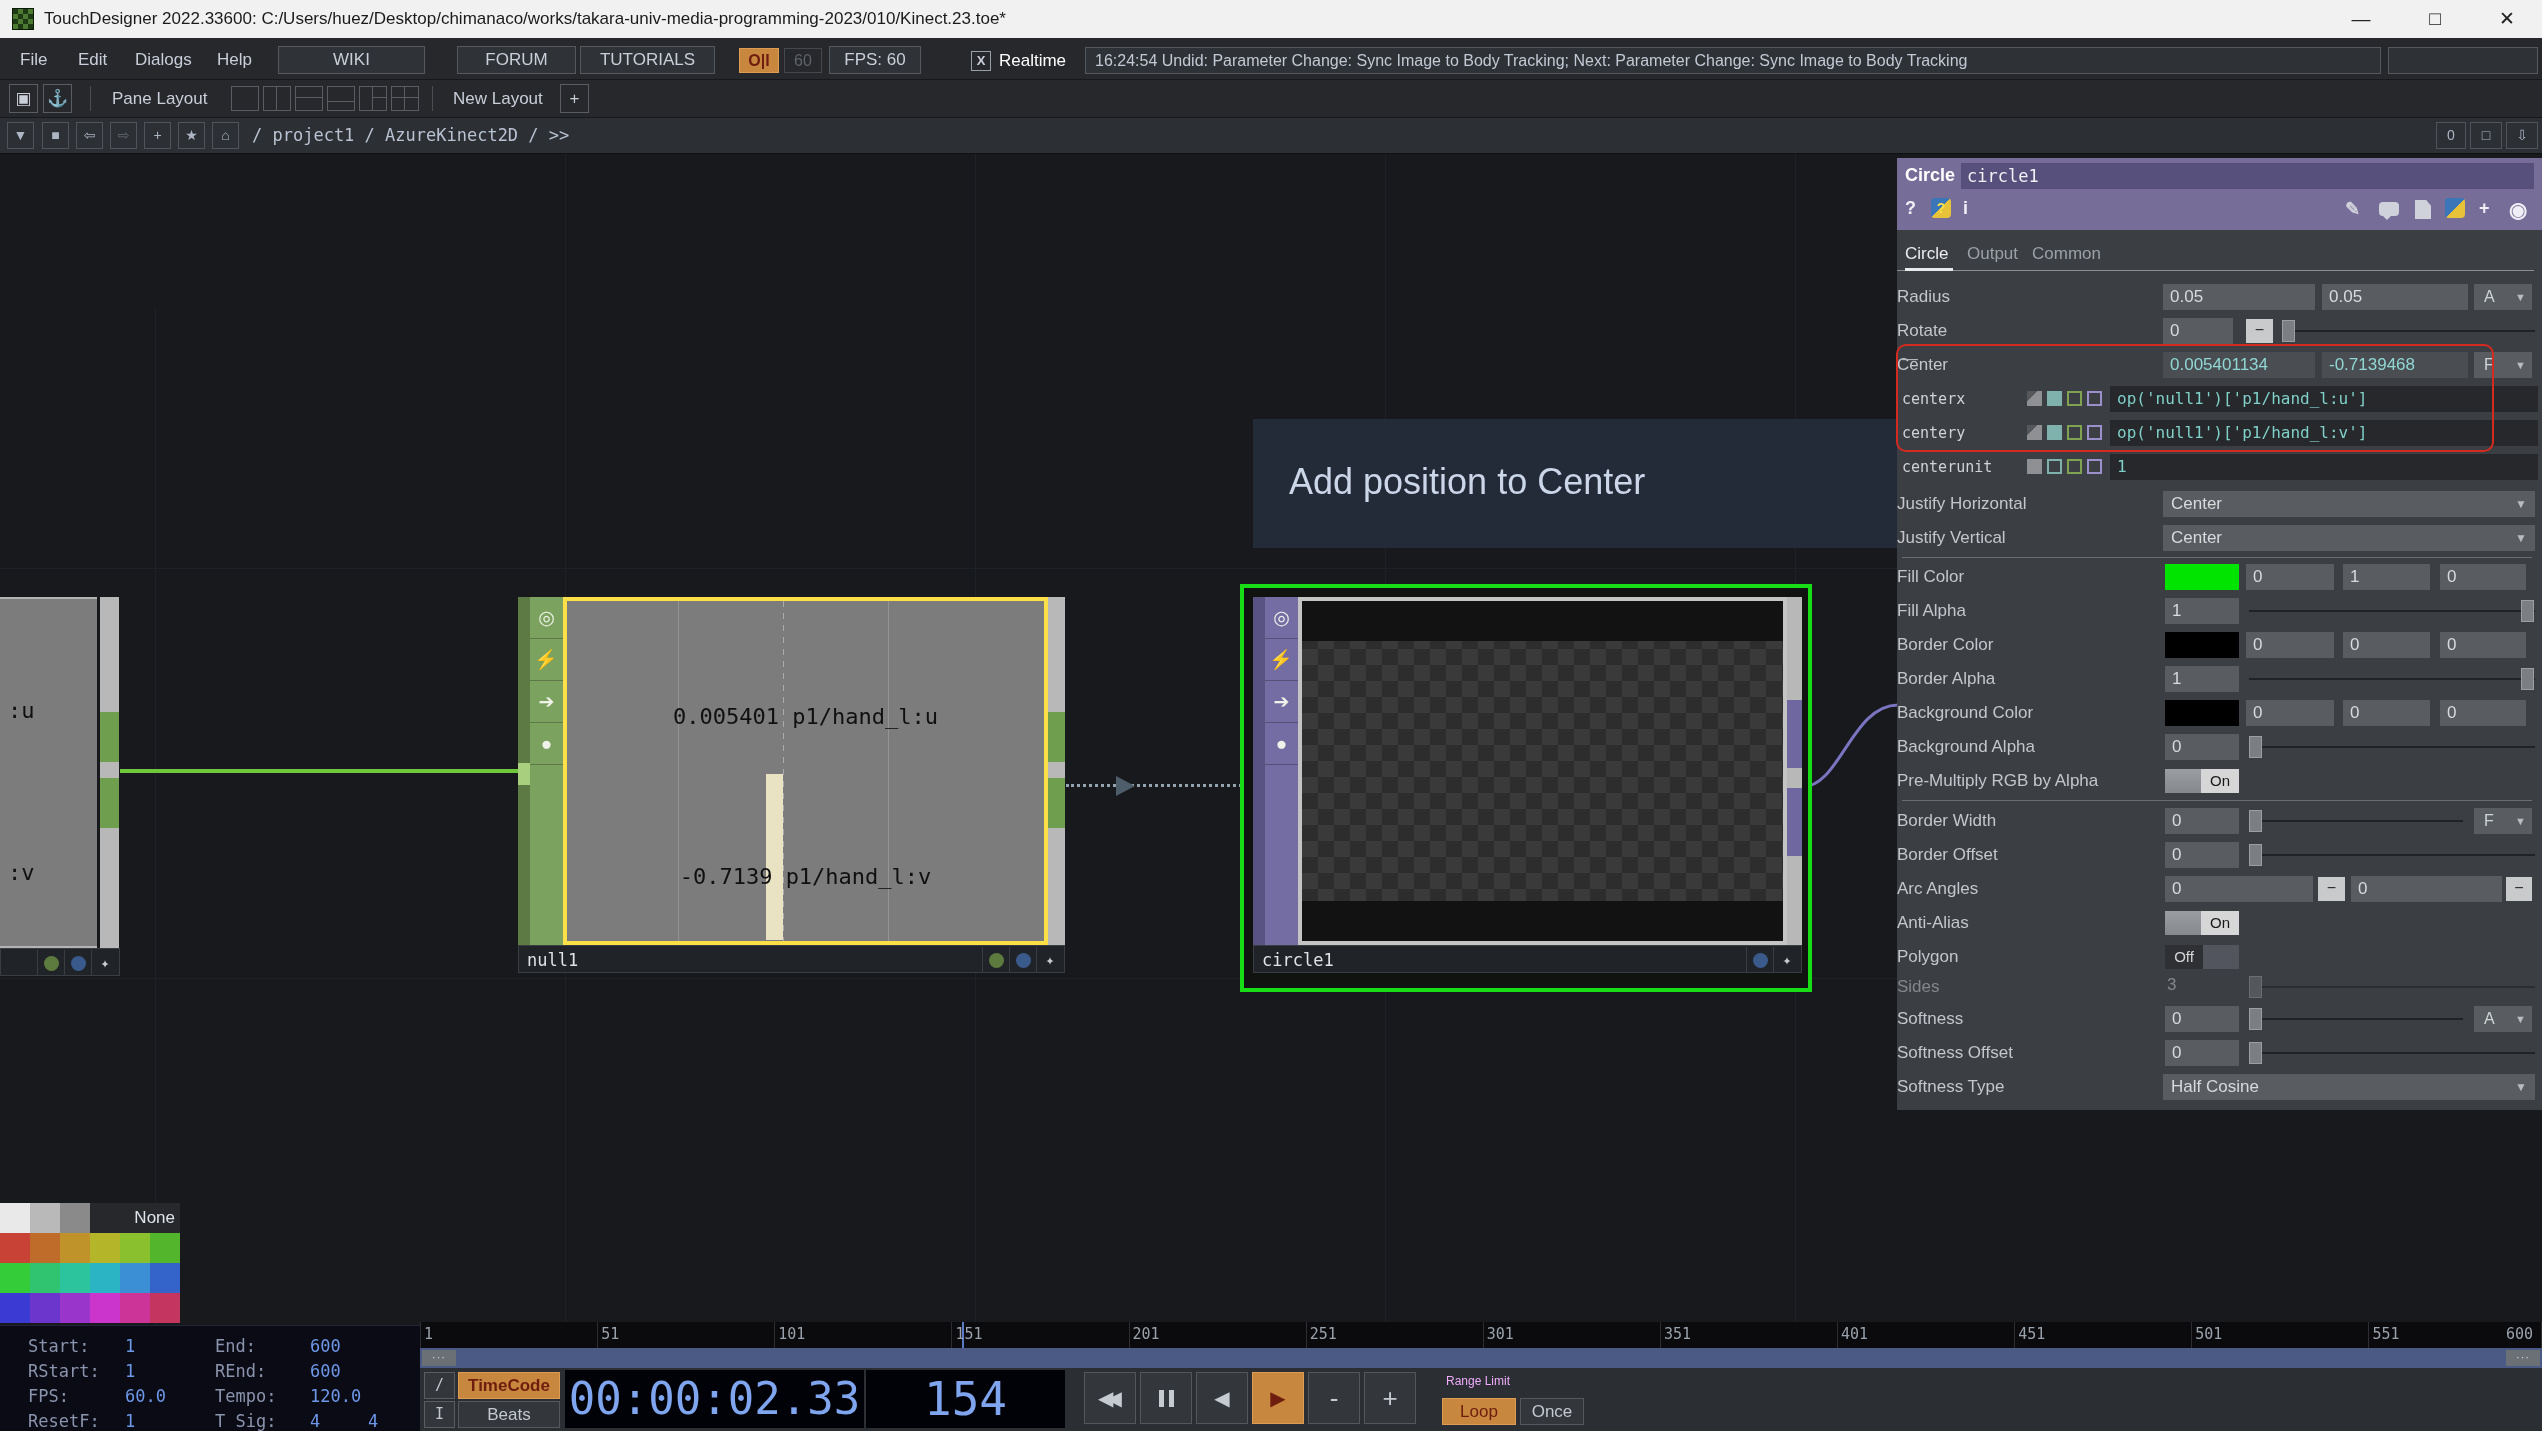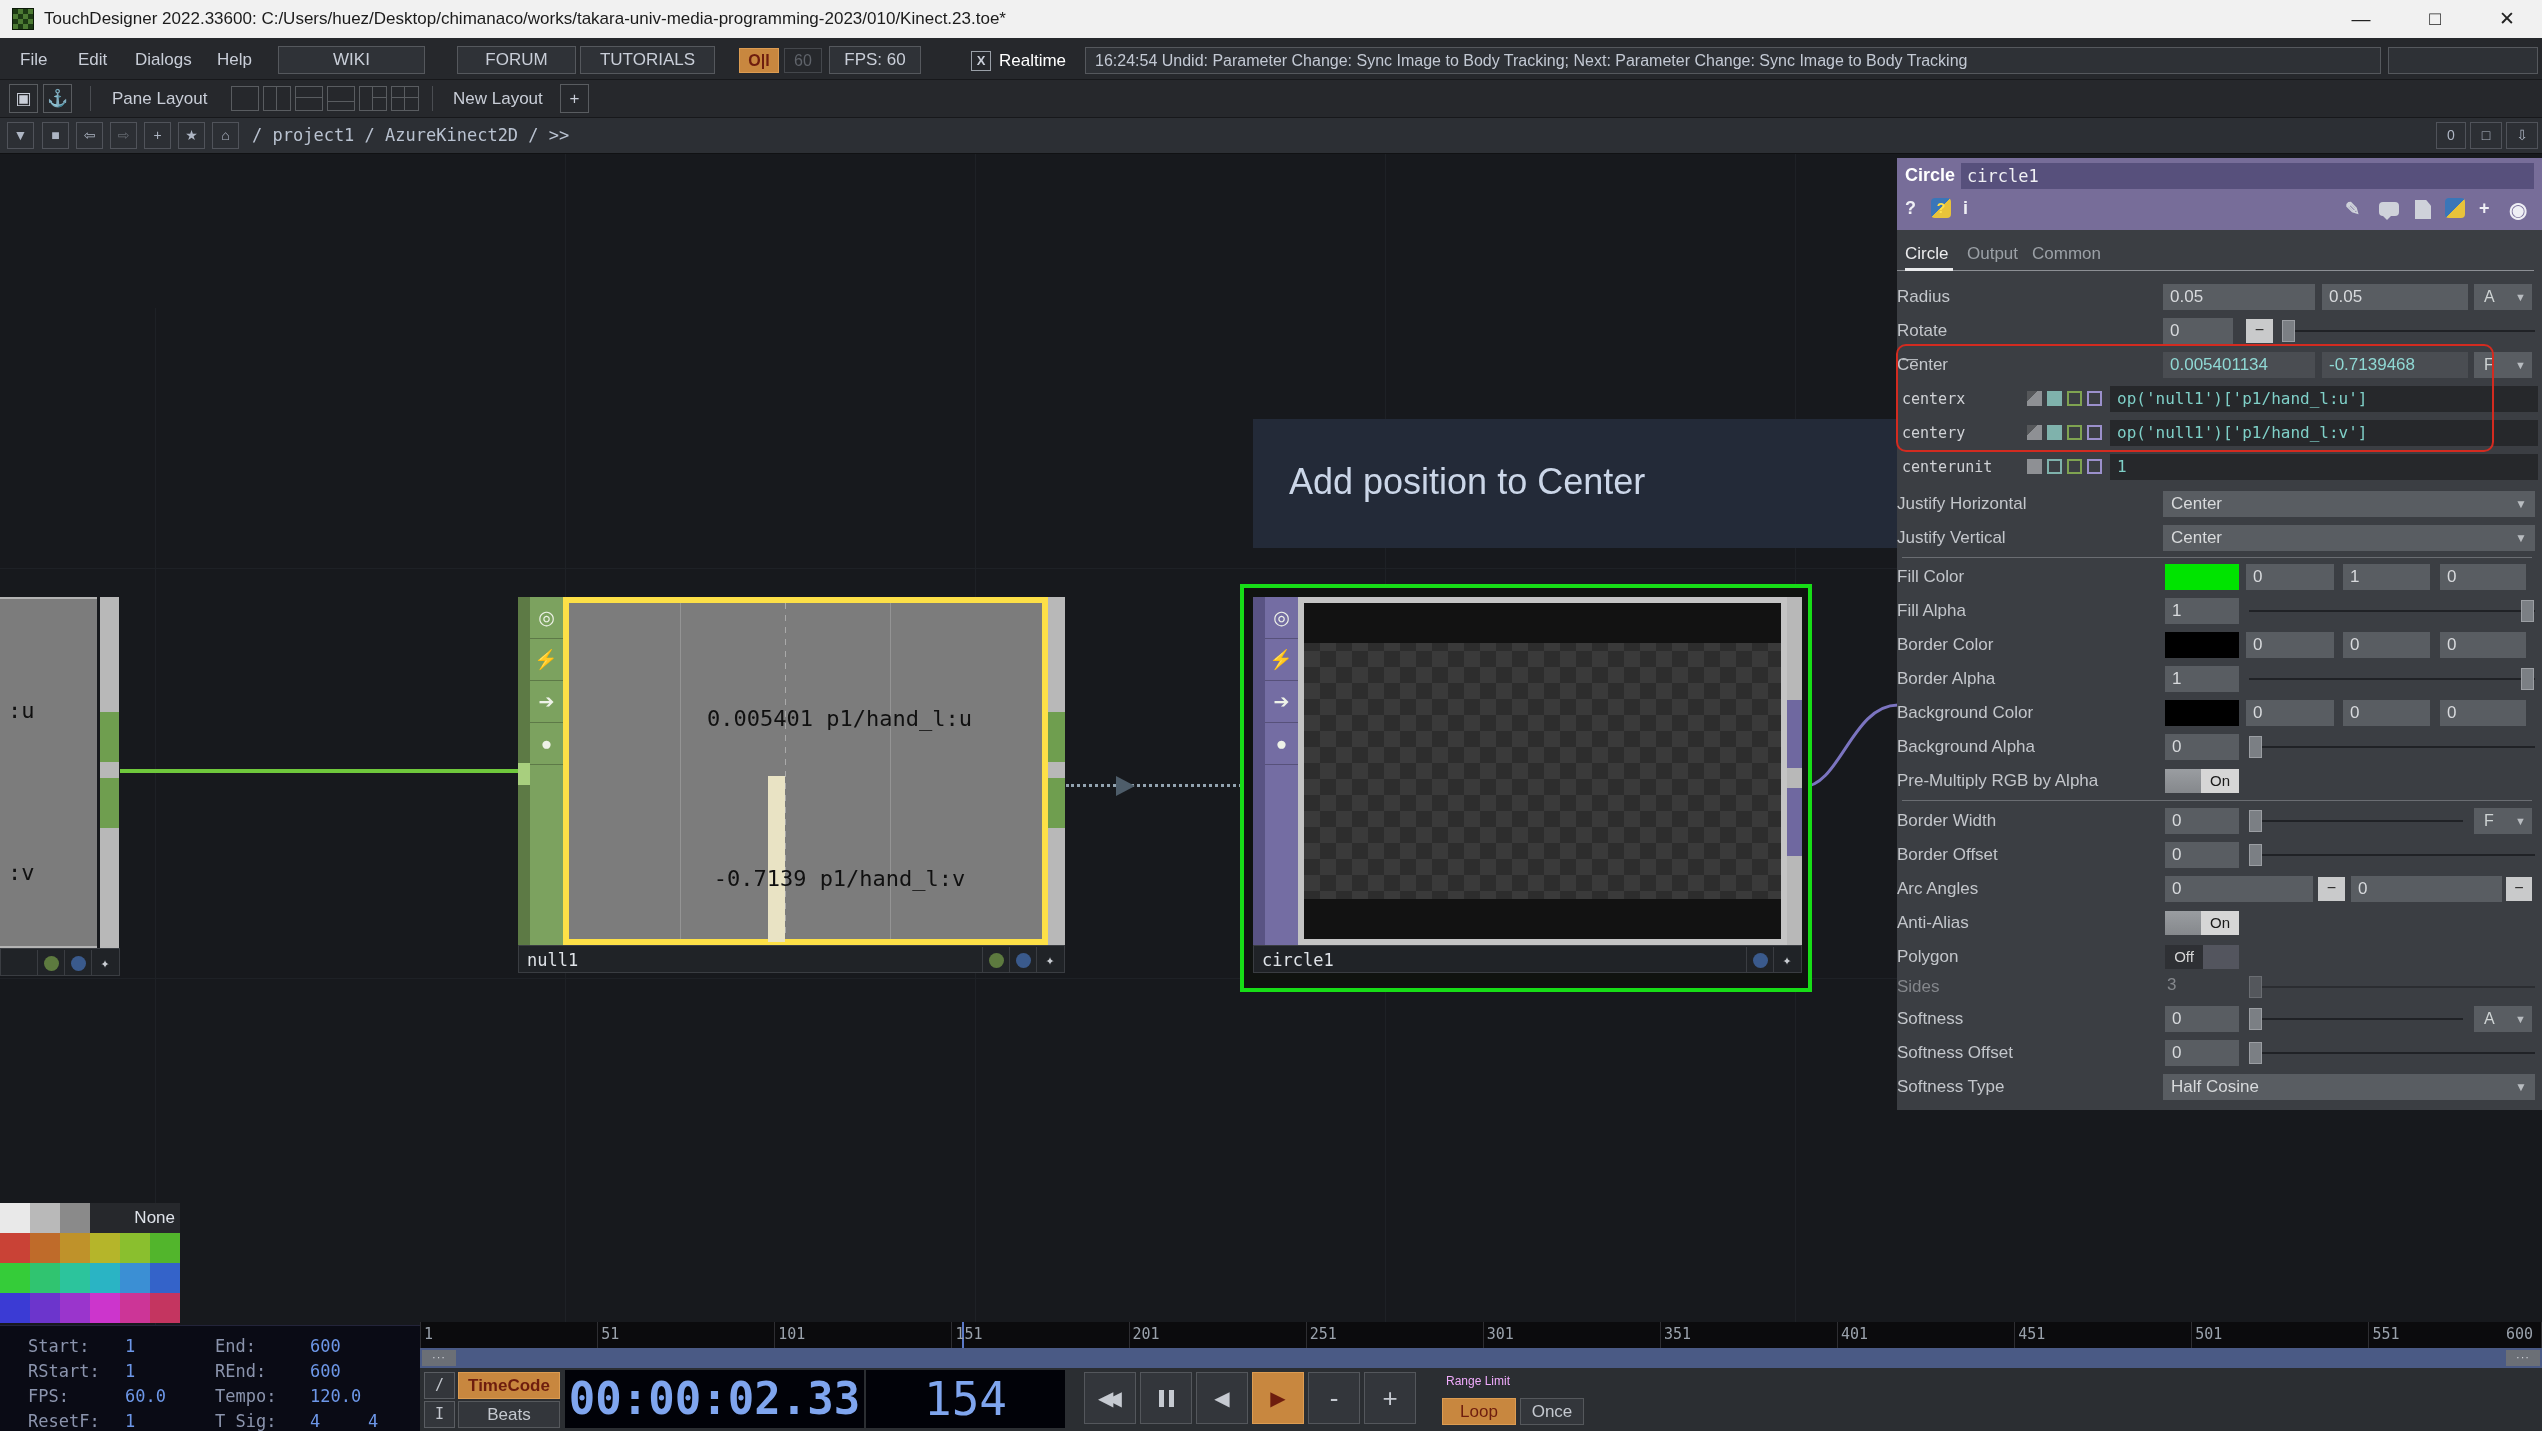--- a/index.html
+++ b/index.html
@@ -49,21 +49,21 @@
 
   
   #network { left:0; top:154px; width:2542px; height:1277px; background:#17191d; }
   .gridv { top:154px; width:1px; height:1277px; background:#1e2126; }
   .gridh { left:0; width:1897px; height:1px; background:#1e2126; }
 
   #annotation { left:1253px; top:419px; width:644px; height:129px; background:#232a38; }
   #annotation span { position:absolute; left:36px; top:42px; font-size:36px; color:#cbd6e8; }
 
   
-  .nodebody { background:#7c7c7c; border:6px solid #fde047;padding-left:34px; }
+  .nodebody { background:#7c7c7c; border:4px solid #fde047; }
   .connstrip { background:#b8b8b8; }
   .connseg-g { position:absolute; left:0; width:100%; background:#6f9e4f; }
   .connseg-p { position:absolute; left:0; width:100%; background:#6f68a0; }
   .flagcol-g { background:#5d7a45; }
   .flagcol-p { background:#595383; }
   .flagcells-g { background:#7ca25f; }
   .flagcells-p { background:#746da3; }
   .flagcell { width:33px; height:42px; display:flex; align-items:center; justify-content:center;
               color:#eef2e8; font-size:19px; border-bottom:1px solid rgba(0,0,0,.25); }
   .namebar { background:#202327; border:1px solid #3a3d42; color:#dfe3e8;
@@ -166,21 +166,21 @@
   .bandhandle { position:absolute; top:2px; width:34px; height:16px; background:#6b6f76; color:#d6d9de;
                 font-size:11px; text-align:center; line-height:14px; letter-spacing:1px; }
 
   #transport { left:420px; top:1368px; width:2122px; height:63px; background:#2b2e32; }
   .tbtn-s { position:absolute; width:31px; height:27px; background:#33363b; border:1px solid #5a5d62;
             color:#c4c8cf; font-size:15px; text-align:center; line-height:25px; font-family:"DejaVu Sans Mono",monospace; }
   .tmode { position:absolute; left:38px; width:102px; height:27px; background:#33363b; border:1px solid #55585c;
            color:#c4c8cf; font-size:17px; text-align:center; line-height:25px; }
   .tmode.on { background:#c8873f; border-color:#dc9c52; color:#6e1d0e; font-weight:bold; }
   #tcdisplay { position:absolute; left:145px; top:2px; width:299px; height:58px; background:#010208; color:#7fa5ee;
-               font-family:"DejaVu Sans Mono",monospace; font-size:44px; text-align:center; line-height:58px;font-weight:bold; }
+               font-family:"DejaVu Sans Mono",monospace; font-size:44px; text-align:center; line-height:58px; }
   #frdisplay { position:absolute; left:446px; top:2px; width:199px; height:58px; background:#010208; color:#7fa5ee;
                font-family:"DejaVu Sans Mono",monospace; font-size:46px; text-align:center; line-height:58px; }
   .pbtn { position:absolute; top:4px; width:52px; height:52px; background:#33363b; border:1px solid #54575c;
           color:#c6cad1; font-size:20px; display:flex; align-items:center; justify-content:center; }
   .pbtn.on { background:#c8873f; border-color:#dc9c52; color:#6e1d0e; }
   .pausebars { display:inline-block; width:15px; height:17px; border-left:5px solid #c6cad1; border-right:5px solid #c6cad1; }
   #rlimlabel { position:absolute; left:1026px; top:6px; font-size:12px; color:#f0abfc; }
   .rlbtn { position:absolute; top:30px; height:27px; font-size:17px; text-align:center; line-height:25px; }
   #loopbtn { left:1022px; width:74px; background:#c8873f; border:1px solid #dc9c52; color:#6e1d0e; }
   #oncebtn { left:1100px; width:64px; background:#33363b; border:1px solid #55585c; color:#c4c8cf; }

